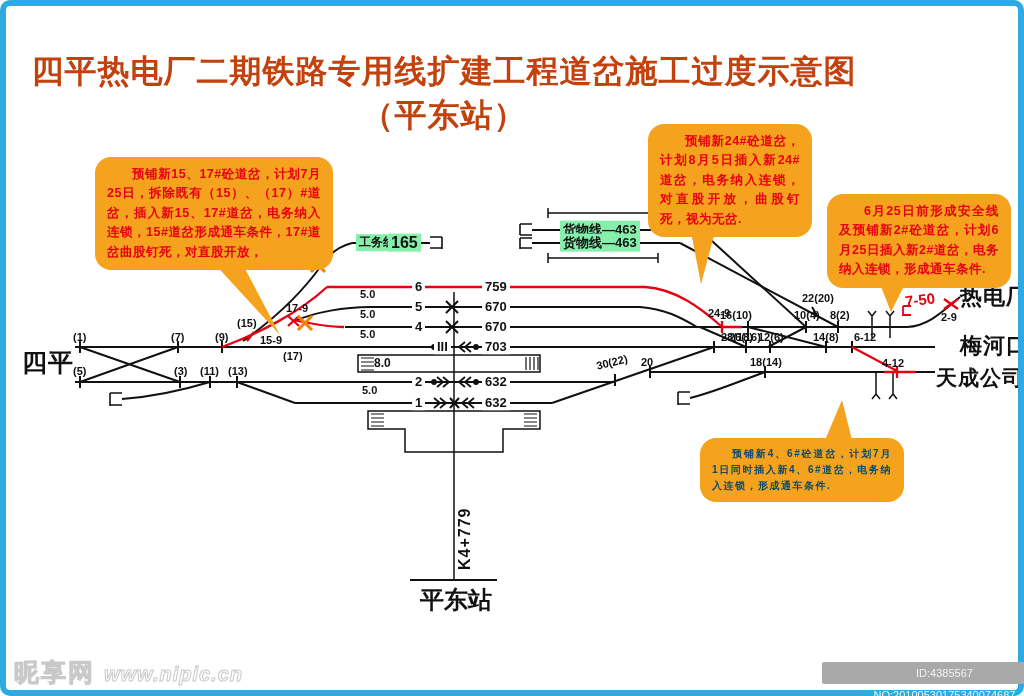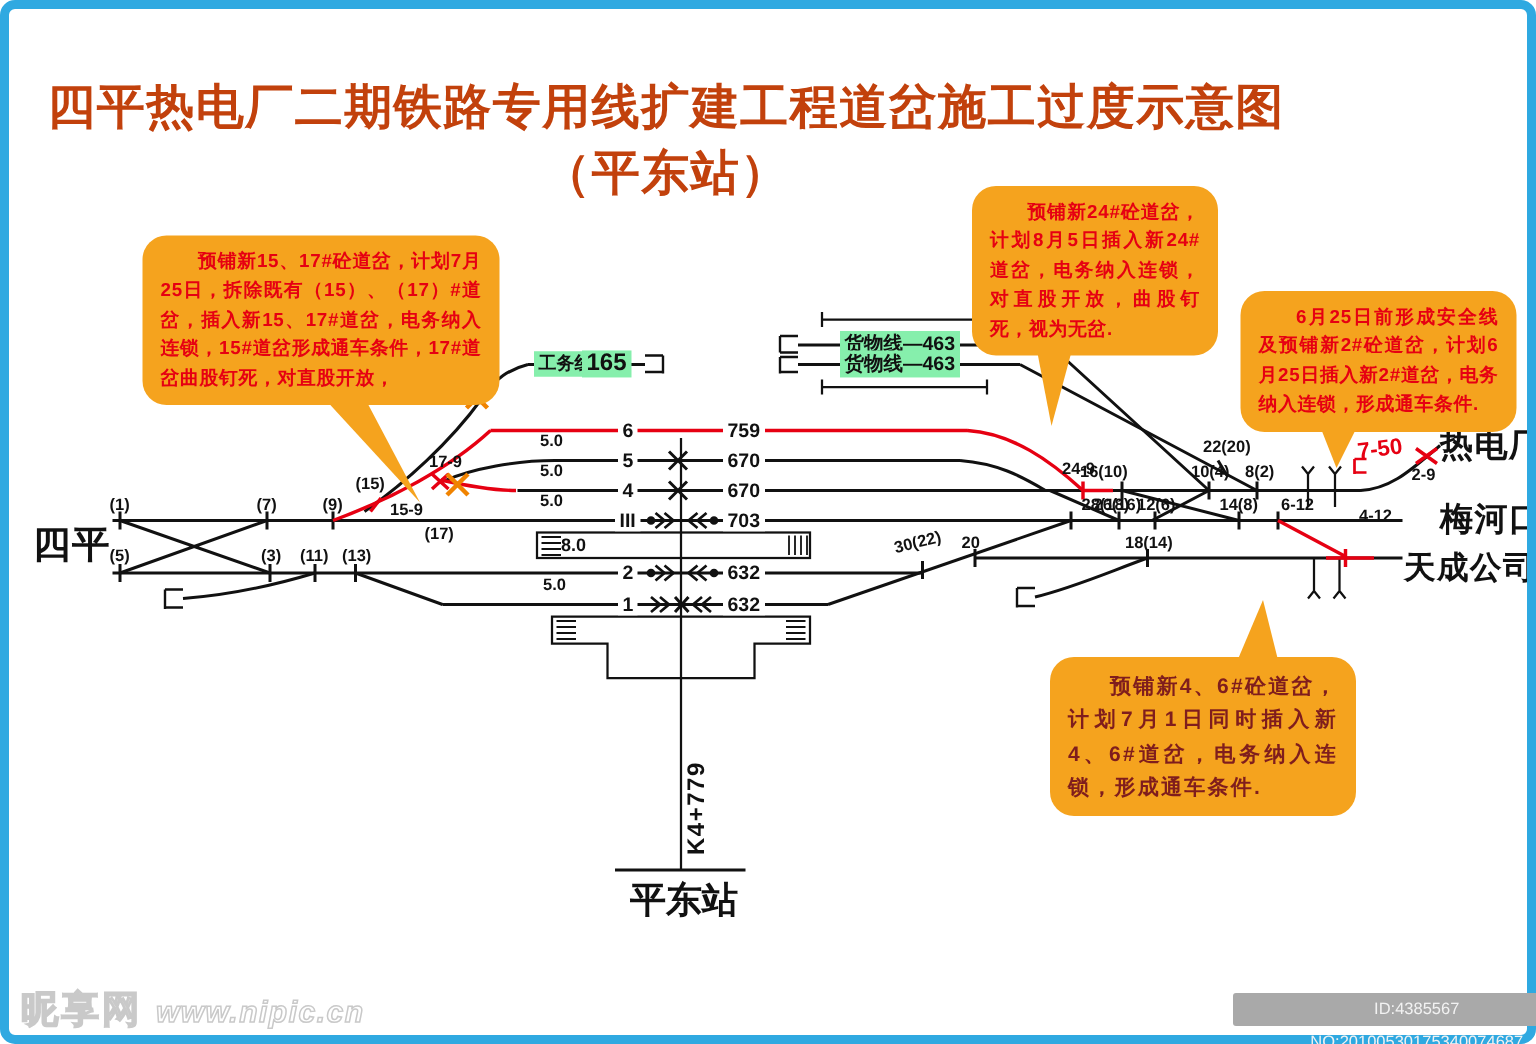--- a/index.html
+++ b/index.html
@@ -11,21 +11,21 @@
   svg.diagram{position:absolute;left:0;top:0;z-index:1;}
   .lbl{position:absolute;color:#111;font-weight:bold;white-space:nowrap;z-index:3;}
   .sw{font-size:11px;}
   .trk{font-size:13px;background:#fff;padding:0 3px;transform:translateY(-52%);}
   .onln{background:#86efac;padding:0 3px;transform:translateY(-52%);font-size:13px;}
   .g{font-size:11px;}
   .dest{font-size:22px;letter-spacing:1px;}
   .bubble{position:absolute;background:#f5a31e;border-radius:16px;color:#e60012;font-weight:bold;
           font-size:12.5px;line-height:1.55;padding:8px 12px;text-indent:2em;z-index:10;
           letter-spacing:0.5px;text-align:justify;}
-  .bubble.blue{color:#7f1d1d;font-size:14px;line-height:1.6;letter-spacing:1.5px;}
+  .bubble.blue{color:#0c4a6e;font-size:10px;line-height:1.6;letter-spacing:1.5px;}
   .km{position:absolute;left:456px;top:474px;height:96px;writing-mode:vertical-rl;
       transform:rotate(180deg);font-size:16px;font-weight:bold;color:#111;letter-spacing:1px;z-index:3;}
   .stn{position:absolute;left:420px;top:584px;font-size:24px;font-weight:bold;color:#111;z-index:3;}
   .wm-logo{position:absolute;left:14px;top:656px;z-index:60;color:#fff;
            -webkit-text-stroke:1px #c9c9c9;font-weight:bold;font-size:25px;letter-spacing:2px;}
   .wm-logo .url{font-size:20px;font-style:italic;letter-spacing:1px;}
   .wm-id{position:absolute;left:822px;top:662px;width:197px;height:22px;background:#a9a9a9;
          color:#f2f2f2;font-size:11px;line-height:22px;text-align:center;z-index:60;border-radius:2px;padding-left:24px;}
   .rot{transform:rotate(-14deg);}
   .red15{color:#e60012;font-size:15px;transform:rotate(-7deg);}
@@ -150,21 +150,21 @@
 <span class="lbl onln" style="left:560px;top:243px;">货物线—463</span>
 <span class="lbl onln" style="left:356px;top:243px;font-size:12px;">工务线</span>
 <span class="lbl onln" style="left:388px;top:243px;font-size:16px;">165</span>
 
 <span class="lbl trk" style="left:412px;top:287px;">6</span>
 <span class="lbl trk" style="left:482px;top:287px;">759</span>
 <span class="lbl trk" style="left:412px;top:307px;">5</span>
 <span class="lbl trk" style="left:482px;top:307px;">670</span>
 <span class="lbl trk" style="left:412px;top:327px;">4</span>
 <span class="lbl trk" style="left:482px;top:327px;">670</span>
-<span class="lbl trk" style="left:410px;top:347px;">III</span>
+<span class="lbl trk" style="left:434px;top:347px;">III</span>
 <span class="lbl trk" style="left:482px;top:347px;">703</span>
 <span class="lbl trk" style="left:412px;top:382px;">2</span>
 <span class="lbl trk" style="left:482px;top:382px;">632</span>
 <span class="lbl trk" style="left:412px;top:403px;">1</span>
 <span class="lbl trk" style="left:482px;top:403px;">632</span>
 
 <span class="lbl g" style="left:360px;top:288px;">5.0</span>
 <span class="lbl g" style="left:360px;top:308px;">5.0</span>
 <span class="lbl g" style="left:360px;top:328px;">5.0</span>
 <span class="lbl g" style="left:362px;top:384px;">5.0</span>
@@ -188,21 +188,21 @@
 <span class="lbl sw" style="left:830px;top:309px;">8(2)</span>
 <span class="lbl sw" style="left:802px;top:292px;">22(20)</span>
 <span class="lbl sw" style="left:696px;top:331px;margin-left:25px;">28(18)</span>
 <span class="lbl sw" style="left:729px;top:331px;">26(16)</span>
 <span class="lbl sw" style="left:758px;top:331px;">12(6)</span>
 <span class="lbl sw" style="left:813px;top:331px;">14(8)</span>
 <span class="lbl sw" style="left:838px;top:331px;margin-left:16px;">6-12</span>
 <span class="lbl sw rot" style="left:596px;top:356px;">30(22)</span>
 <span class="lbl sw" style="left:641px;top:356px;">20</span>
 <span class="lbl sw" style="left:750px;top:356px;">18(14)</span>
-<span class="lbl sw" style="left:882px;top:338px;margin-left:24px;">4-12</span>
+<span class="lbl sw" style="left:882px;top:357px;">4-12</span>
 <span class="lbl sw" style="left:941px;top:311px;">2-9</span>
 <span class="lbl sw red15" style="left:905px;top:291px;">7-50</span>
 
 <div class="km">K4+779</div>
 <div class="stn">平东站</div>
 
 <div class="wm-logo">
   <span>昵享网</span>
   <span class="url">www.nipic.cn</span>
 </div>

